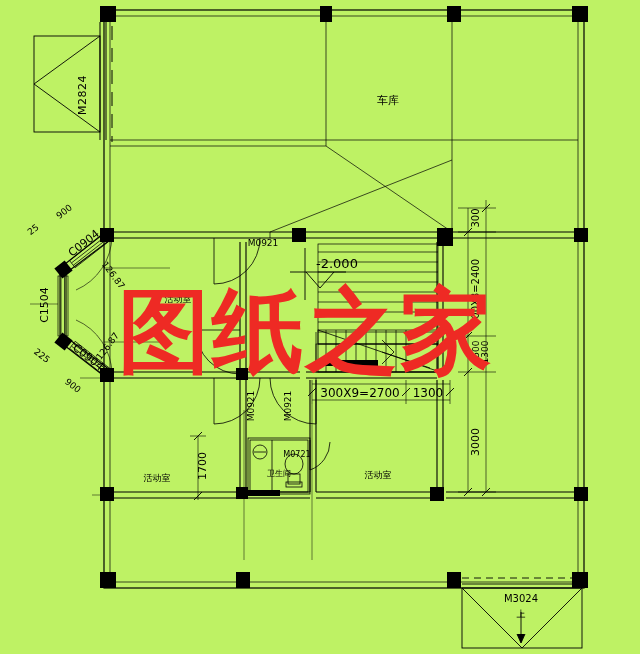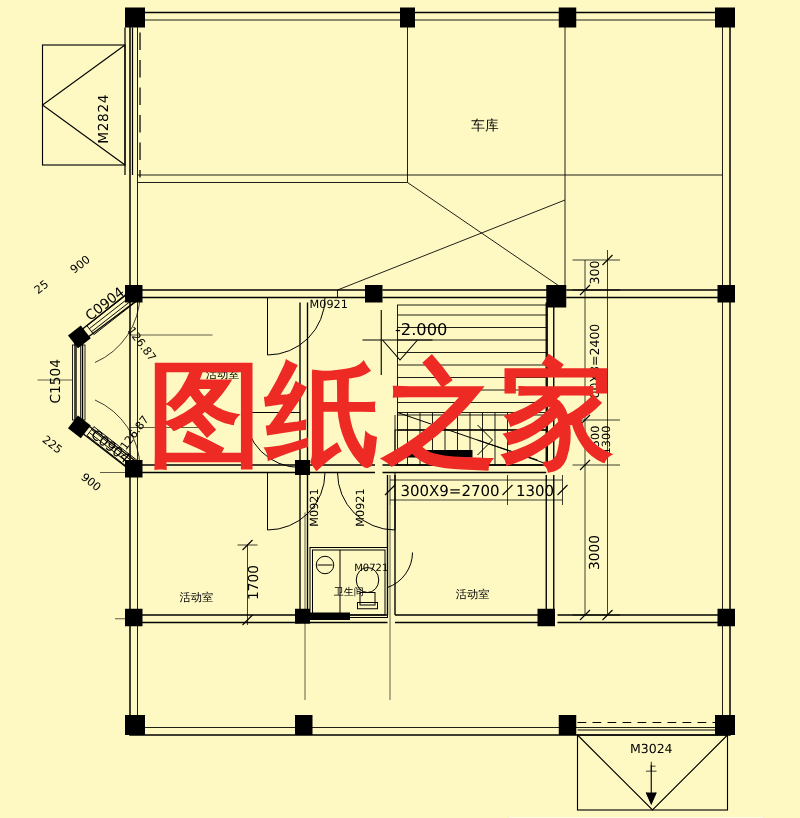--- a/index.html
+++ b/index.html
@@ -1,17 +1,17 @@
 <!DOCTYPE html>
 <html><head>
 <meta charset="utf-8">
 <style>
   html,body{margin:0;padding:0;background:#ffffff;}
   body{font-family:"Liberation Sans",sans-serif;}
-  #stage{position:relative;width:640px;height:654px;background:#fef9c3;overflow:hidden;}
+  #stage{position:relative;width:640px;height:654px;background:#bef264;overflow:hidden;}
   #stage svg{position:absolute;left:0;top:0;}
   .wm{position:absolute;color:#ee2a24;font-family:"DejaVu Sans",sans-serif;font-weight:700;
       line-height:1;user-select:none;}
 </style>
 </head>
 <body>
 
 <div id="stage">
 
   <svg width="640" height="654" viewBox="0 0 640 654">

